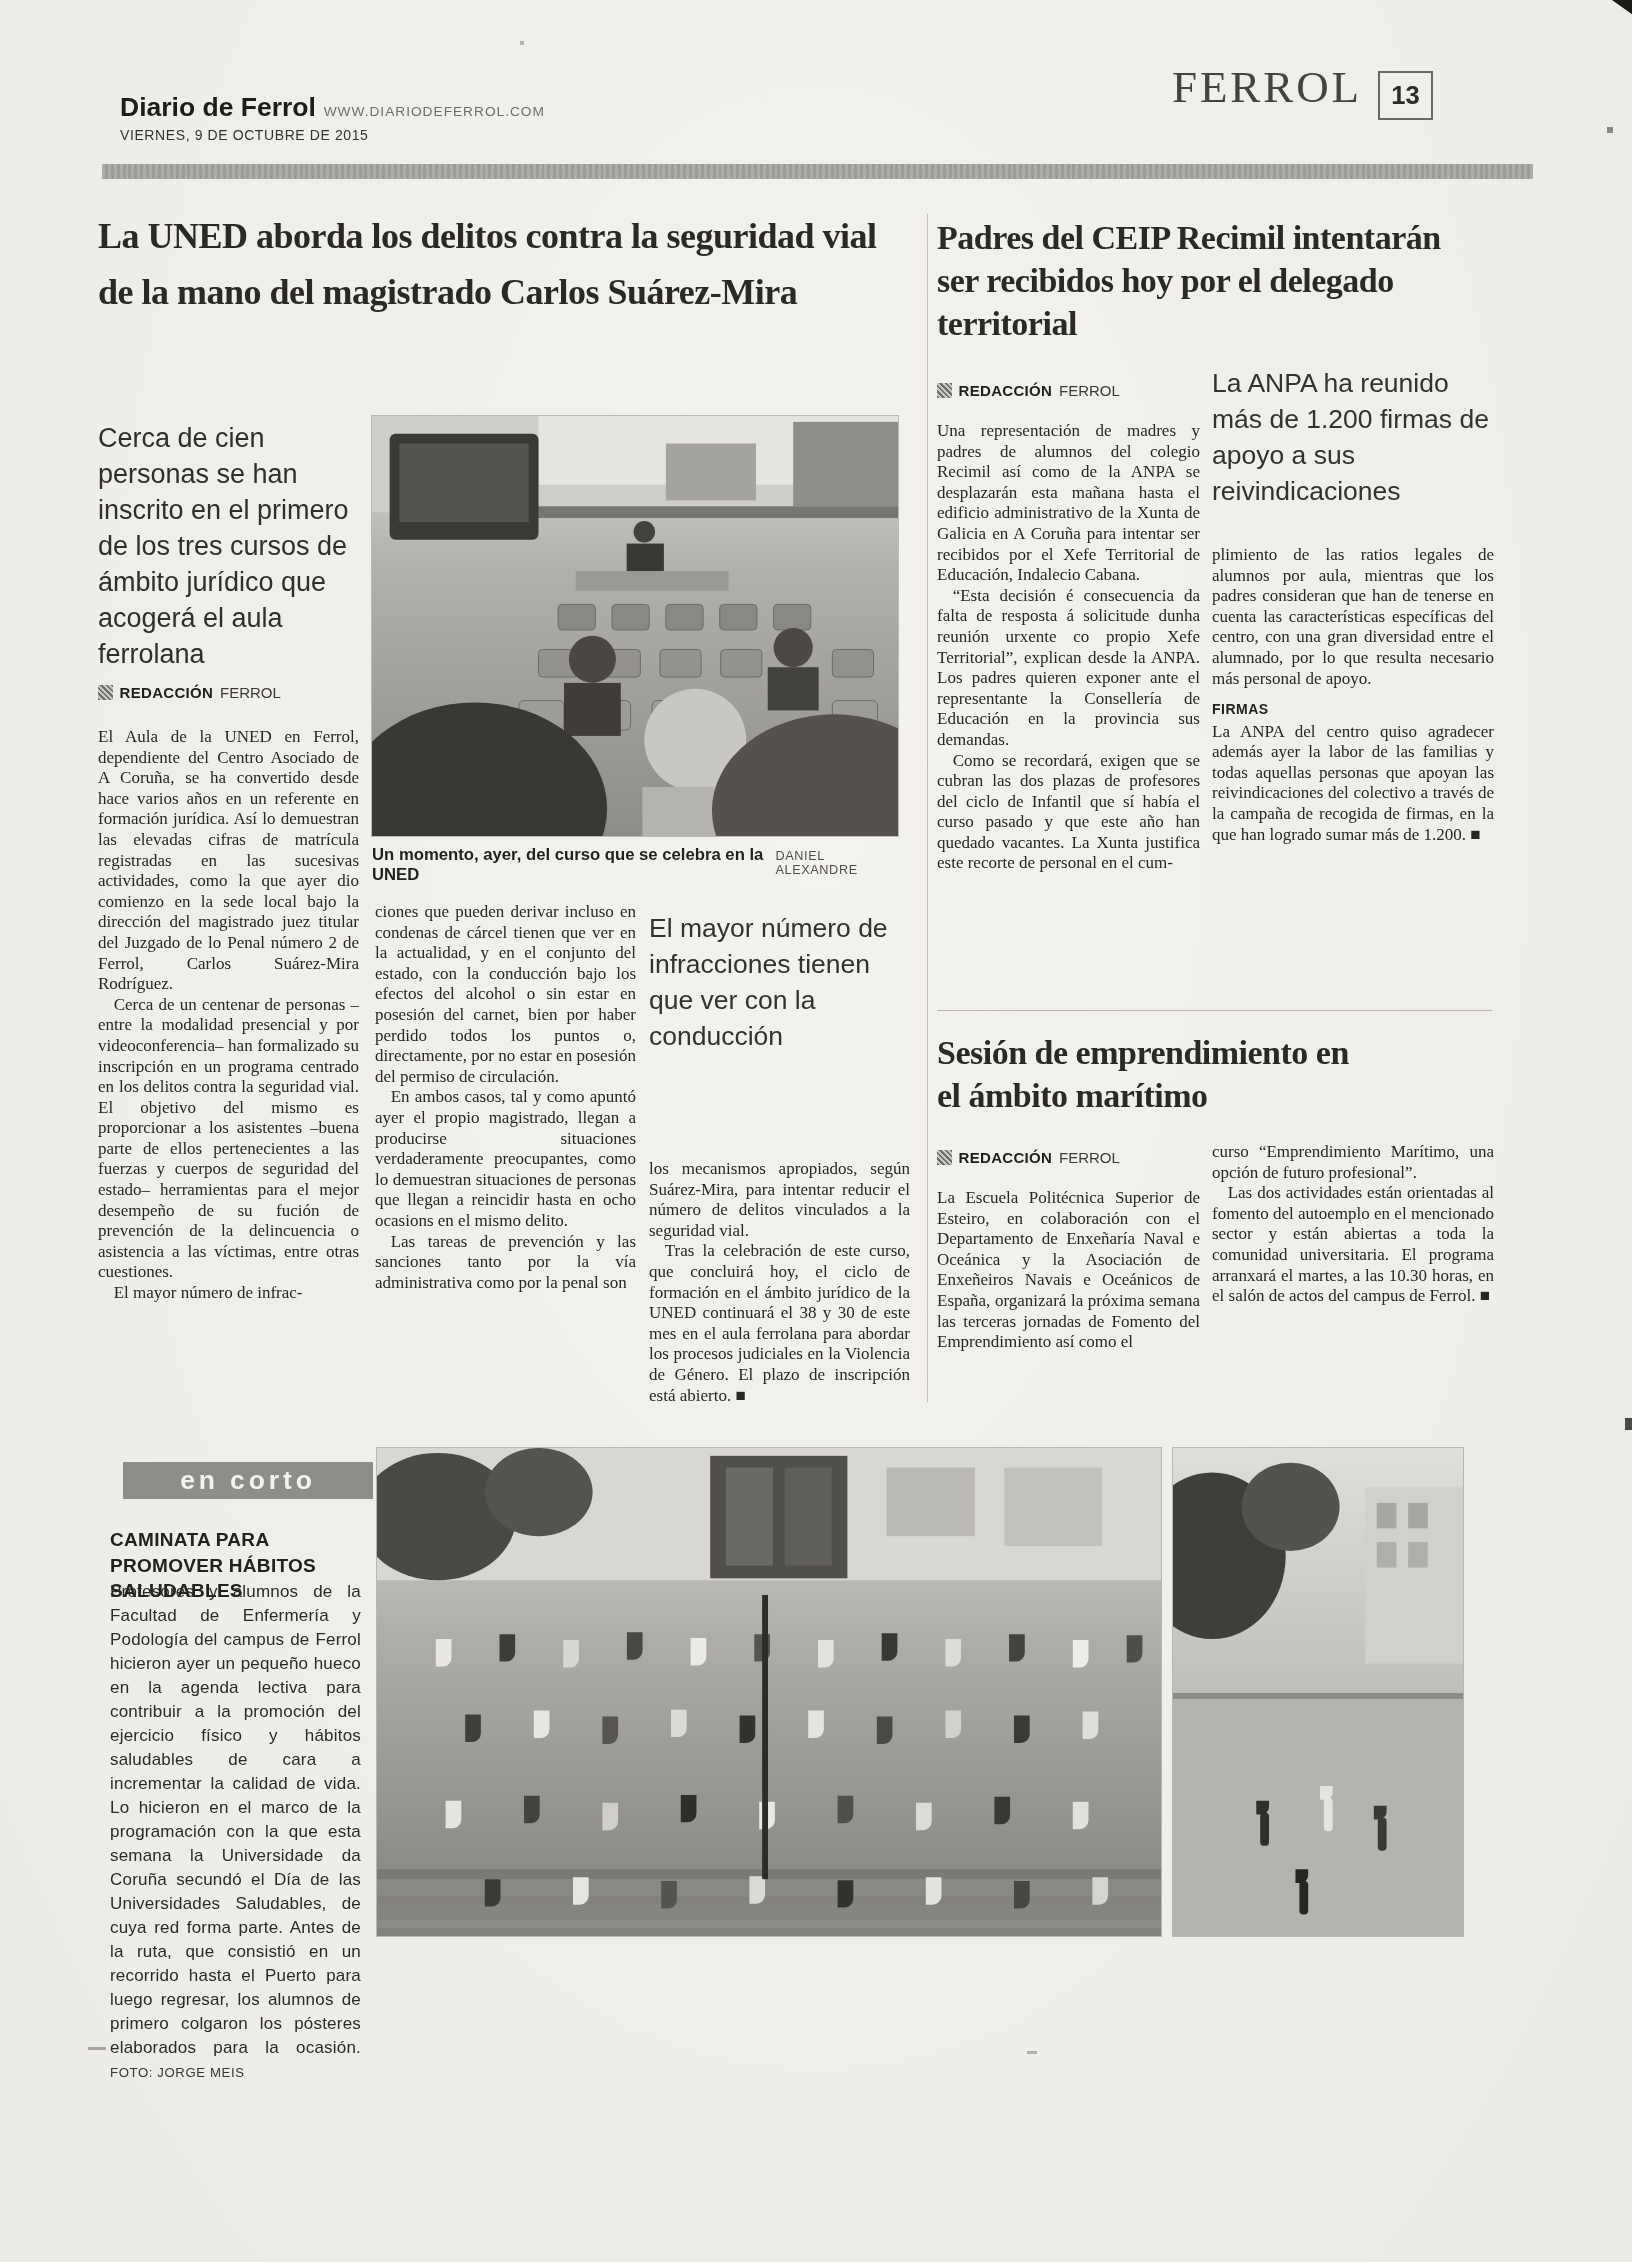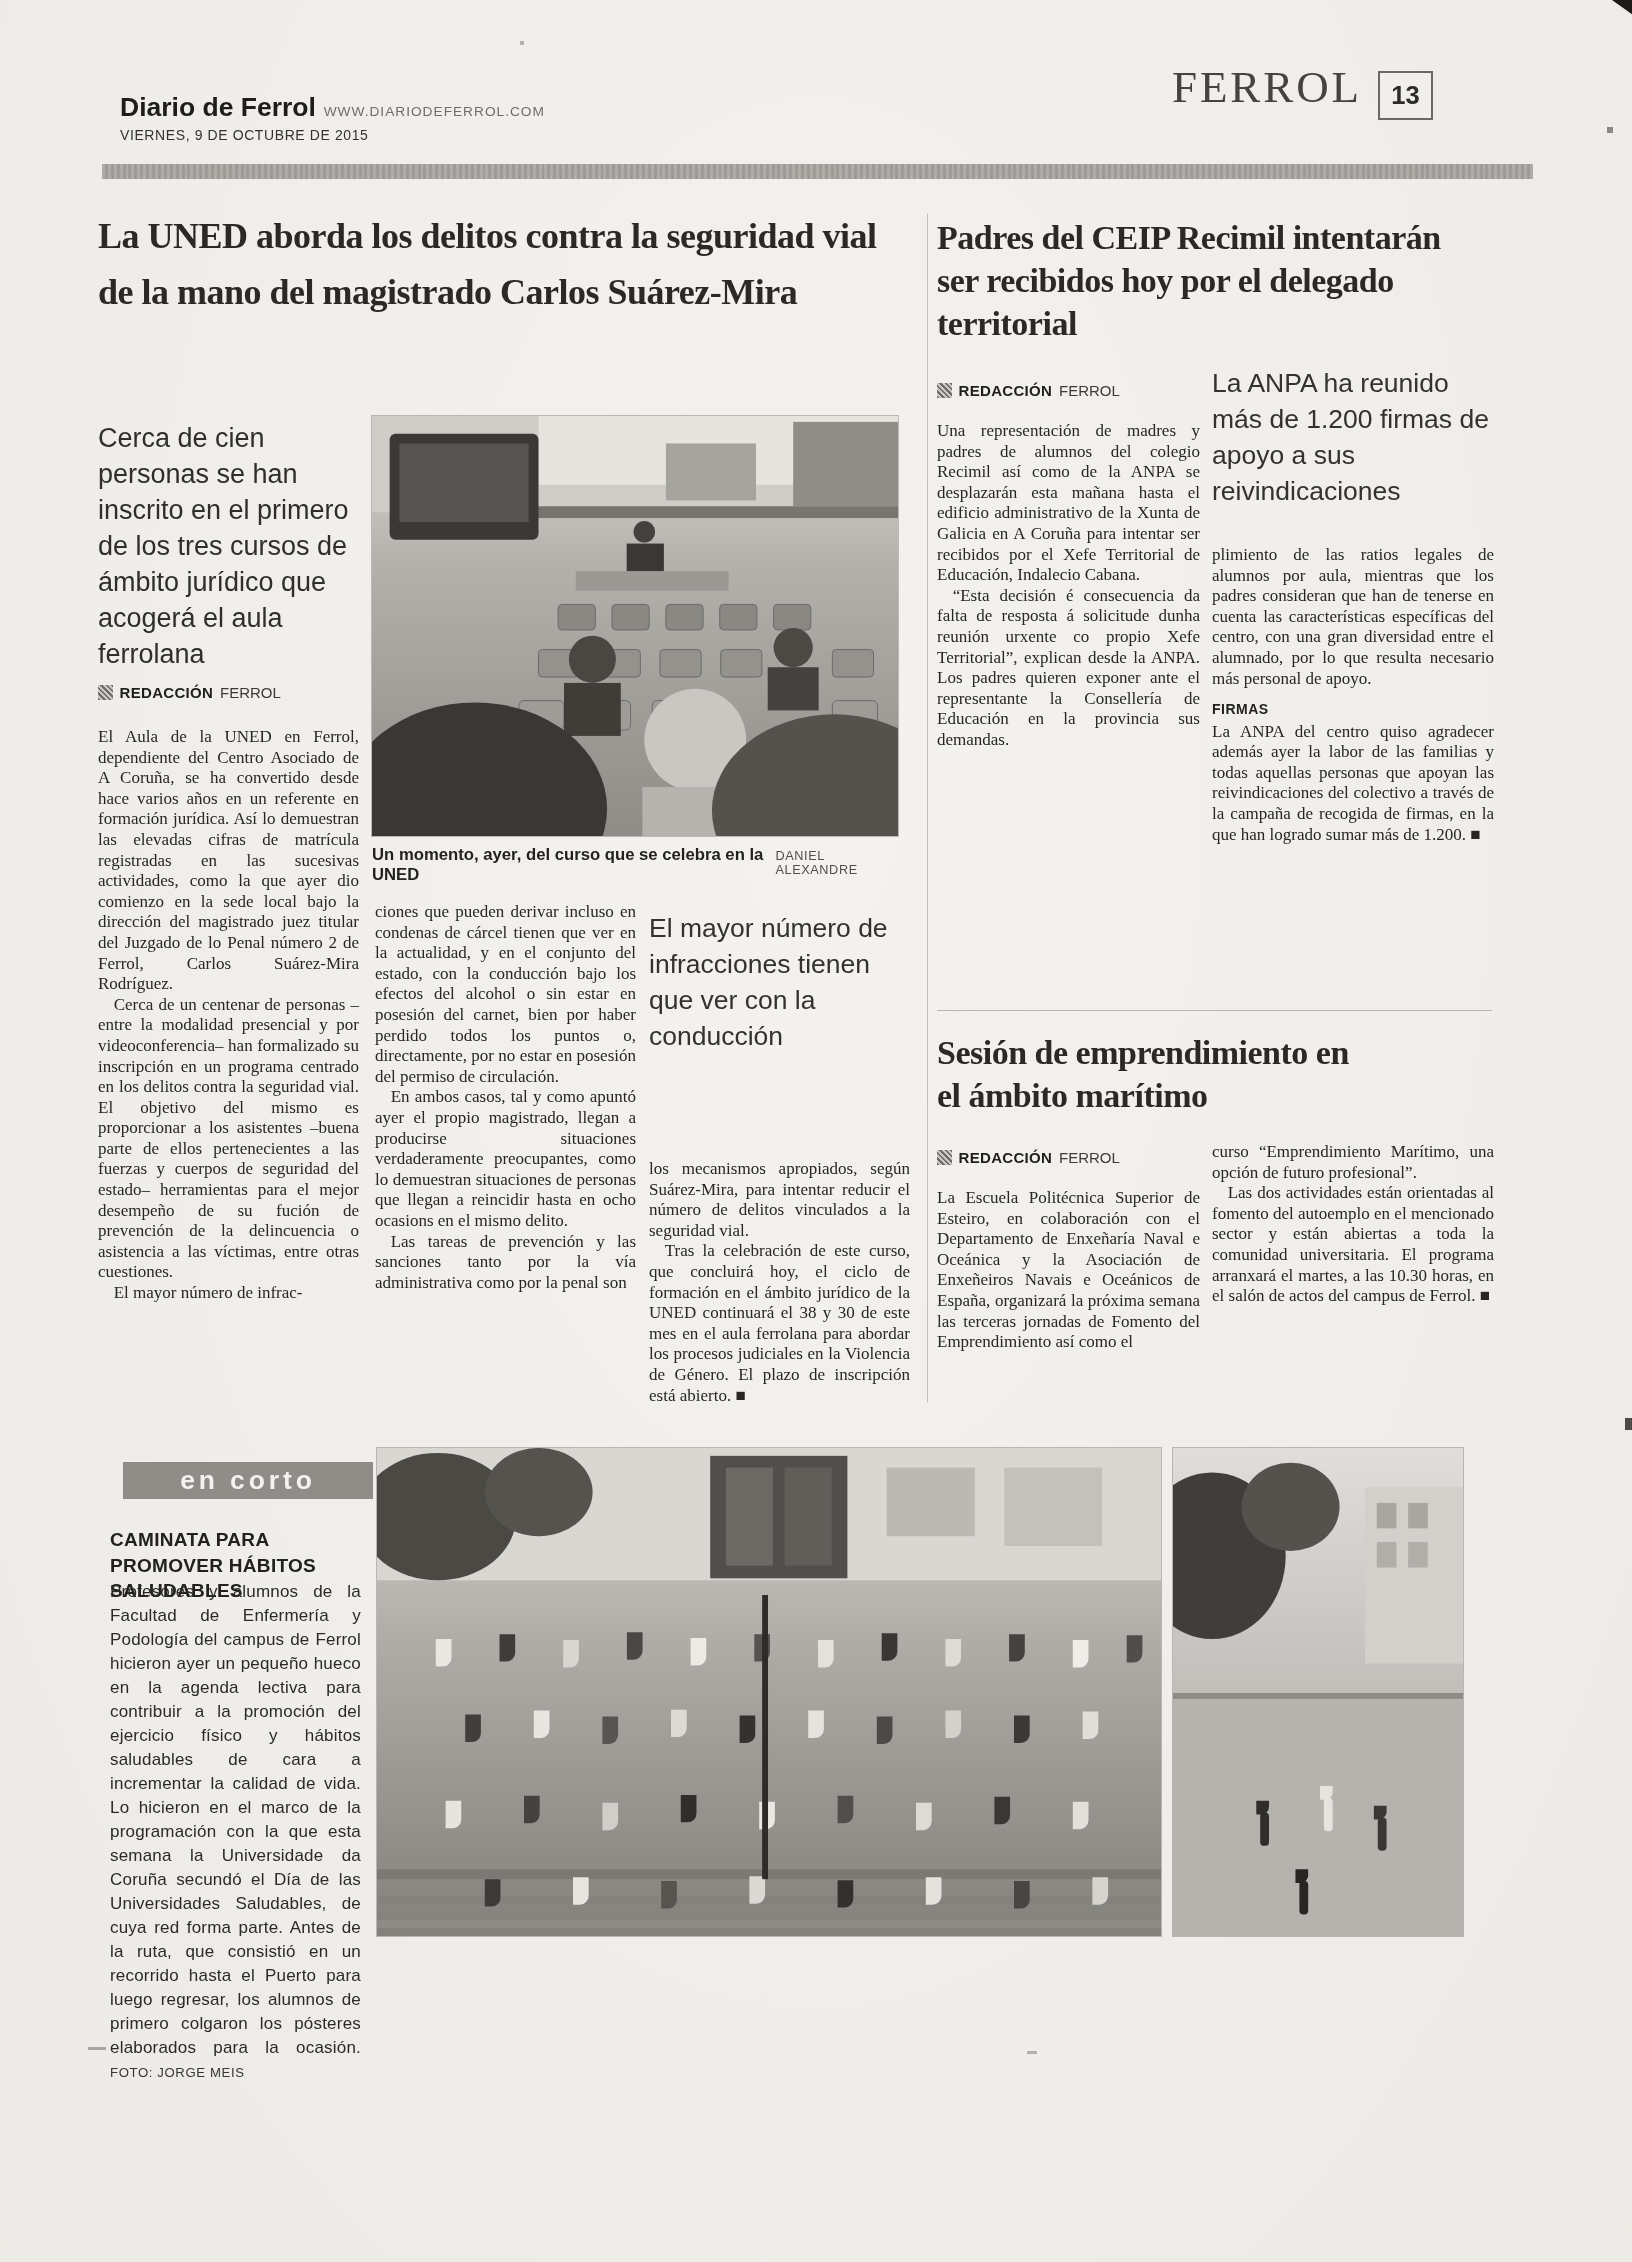--- a/index.html
+++ b/index.html
@@ -150,20 +150,21 @@
     <div class="sq"></div>
     <b>REDACCIÓN</b>
     <span>FERROL</span>
   </div>
 
   <div class="abs pullquote" style="left:1212px;top:365px;width:284px;">La ANPA ha reunido más de 1.200 firmas de apoyo a sus reivindicaciones</div>
 
   <div class="abs body-col" style="left:937px;top:421px;width:263px;">
     <p>Una representación de madres y padres de alumnos del colegio Recimil así como de la ANPA se desplazarán esta mañana hasta el edificio administrativo de la Xunta de Galicia en A Coruña para intentar ser recibidos por el Xefe Territorial de Educación, Indalecio Cabana.</p>
     <p>“Esta decisión é consecuencia da falta de resposta á solicitude dunha reunión urxente co propio Xefe Territorial”, explican desde la ANPA. Los padres quieren exponer ante el representante la Consellería de Educación en la provincia sus demandas.</p>
+    <p>Como se recordará, exigen que se cubran las dos plazas de profesores del ciclo de Infantil que sí había el curso pasado y que este año han quedado vacantes. La Xunta justifica este recorte de personal en el cum-</p>
   </div>
   <div class="abs body-col" style="left:1212px;top:545px;width:282px;">
     <p class="noindent">plimiento de las ratios legales de alumnos por aula, mientras que los padres consideran que han de tenerse en cuenta las características específicas del centro, con una gran diversidad entre el alumnado, por lo que resulta necesario más personal de apoyo.</p>
     <div class="subhead">FIRMAS</div>
     <p class="noindent">La ANPA del centro quiso agradecer además ayer la labor de las familias y todas aquellas personas que apoyan las reivindicaciones del colectivo a través de la campaña de recogida de firmas, en la que han logrado sumar más de 1.200. ■</p>
   </div>
 
   <div class="abs hrule" style="left:937px;top:1010px;width:555px;"></div>
 
   <div class="abs headline h2" style="left:937px;top:1031px;width:421px;">Sesión de emprendimiento en el ámbito marítimo</div>

